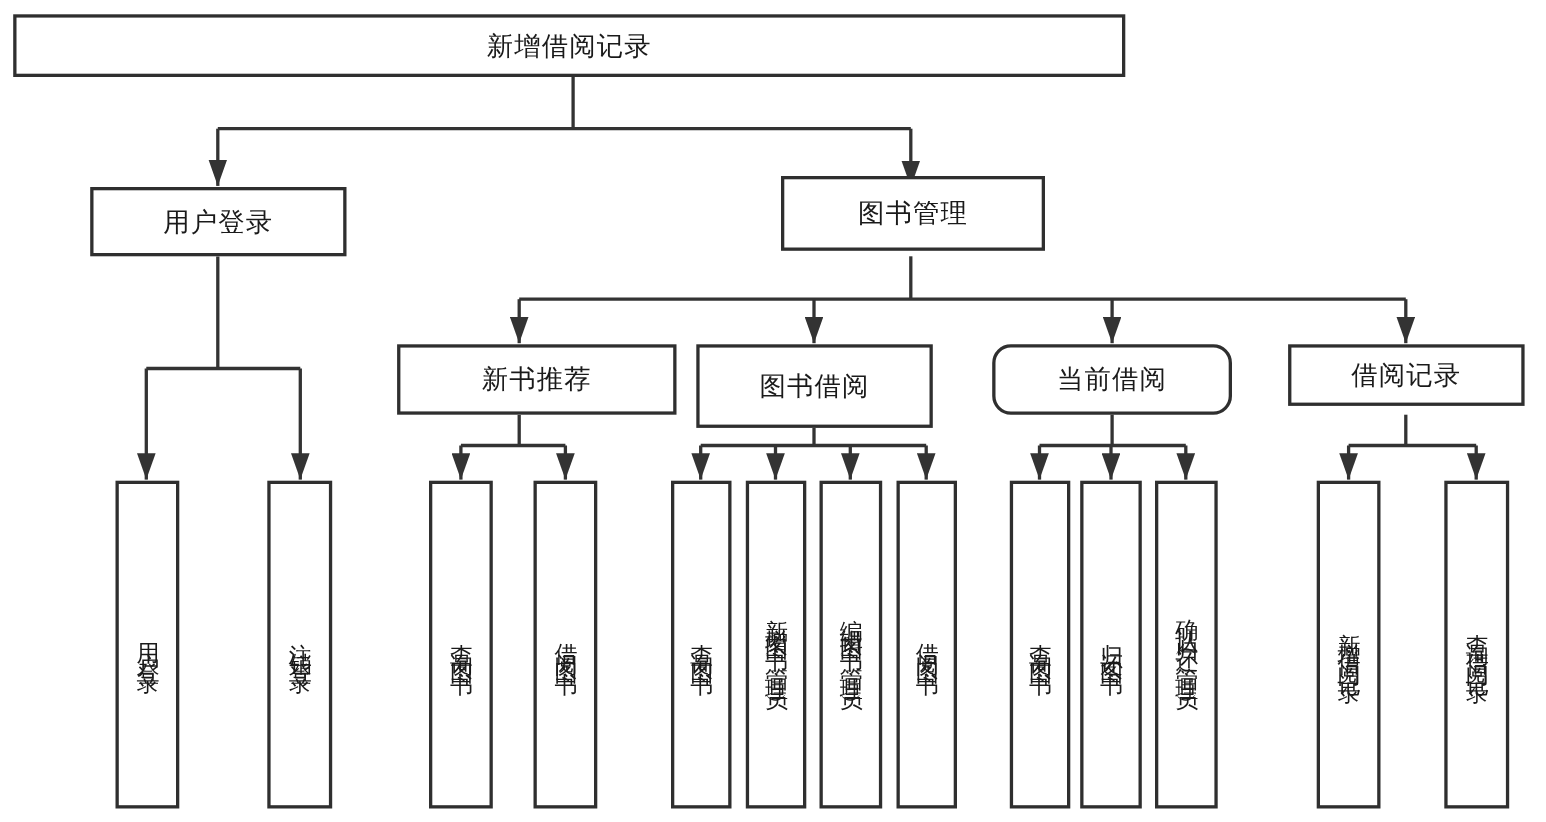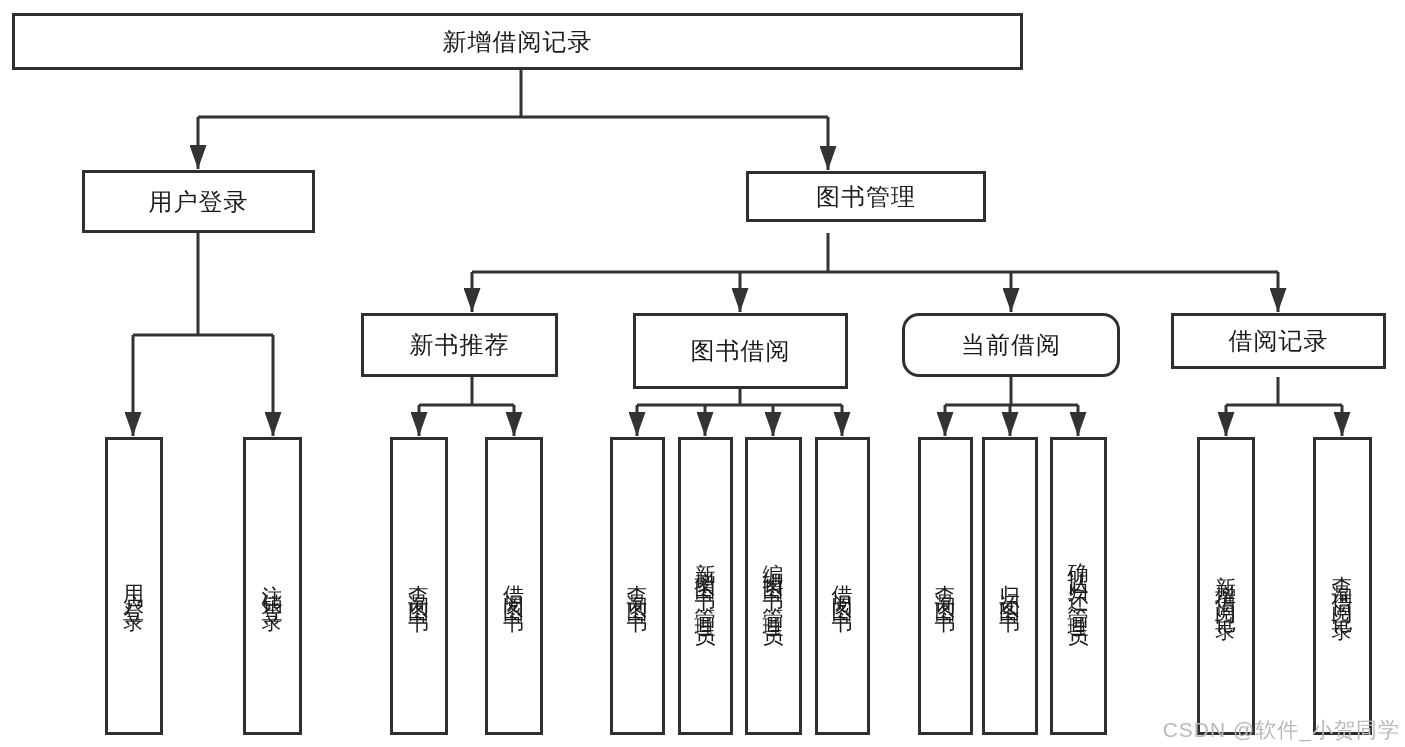--- a/index.html
+++ b/index.html
@@ -26,23 +26,23 @@
   .hnode{font-size:24px;letter-spacing:1px;}
   .leaf{font-size:21px;}
   .vlbl{
     writing-mode:vertical-rl;text-orientation:mixed;
     letter-spacing:9px;line-height:1;white-space:nowrap;
   }
   
   .n-root{left:12px;top:13px;width:1011px;height:57px;}
   
   .n-l2a{left:82px;top:170px;width:233px;height:63px;}
-  .n-l2b{left:710px;top:171px;width:240px;height:51px;margin-left:36px;}
+  .n-l2b{left:710px;top:160px;width:240px;height:68px;}
   
-  .n-l3a{left:361px;top:313px;width:197px;height:64px;}
+  .n-l3a{left:361px;top:313px;width:254px;height:64px;}
   .n-l3b{left:633px;top:313px;width:215px;height:76px;}
   .n-l3c{left:902px;top:313px;width:218px;height:64px;border-radius:17px;}
   .n-l3d{left:1171px;top:313px;width:215px;height:56px;}
   
   .leaf{top:437px;height:298px;}
   .leaf-1{left:105px;width:58px;}
   .leaf-2{left:243px;width:59px;}
   .leaf-3{left:390px;width:58px;}
   .leaf-4{left:485px;width:58px;}
   .leaf-5{left:610px;width:55px;}
@@ -171,14 +171,13 @@
   <div class="node leaf leaf-11">
     <span class="vlbl">确认归还（管理员）</span>
   </div>
   <div class="node leaf leaf-12">
     <span class="vlbl">新增借阅记录</span>
   </div>
   <div class="node leaf leaf-13">
     <span class="vlbl">查询借阅记录</span>
   </div>
 
-  <div class="watermark">CSDN @软件_小贺同学</div>
 </div>
 
 </body></html>

